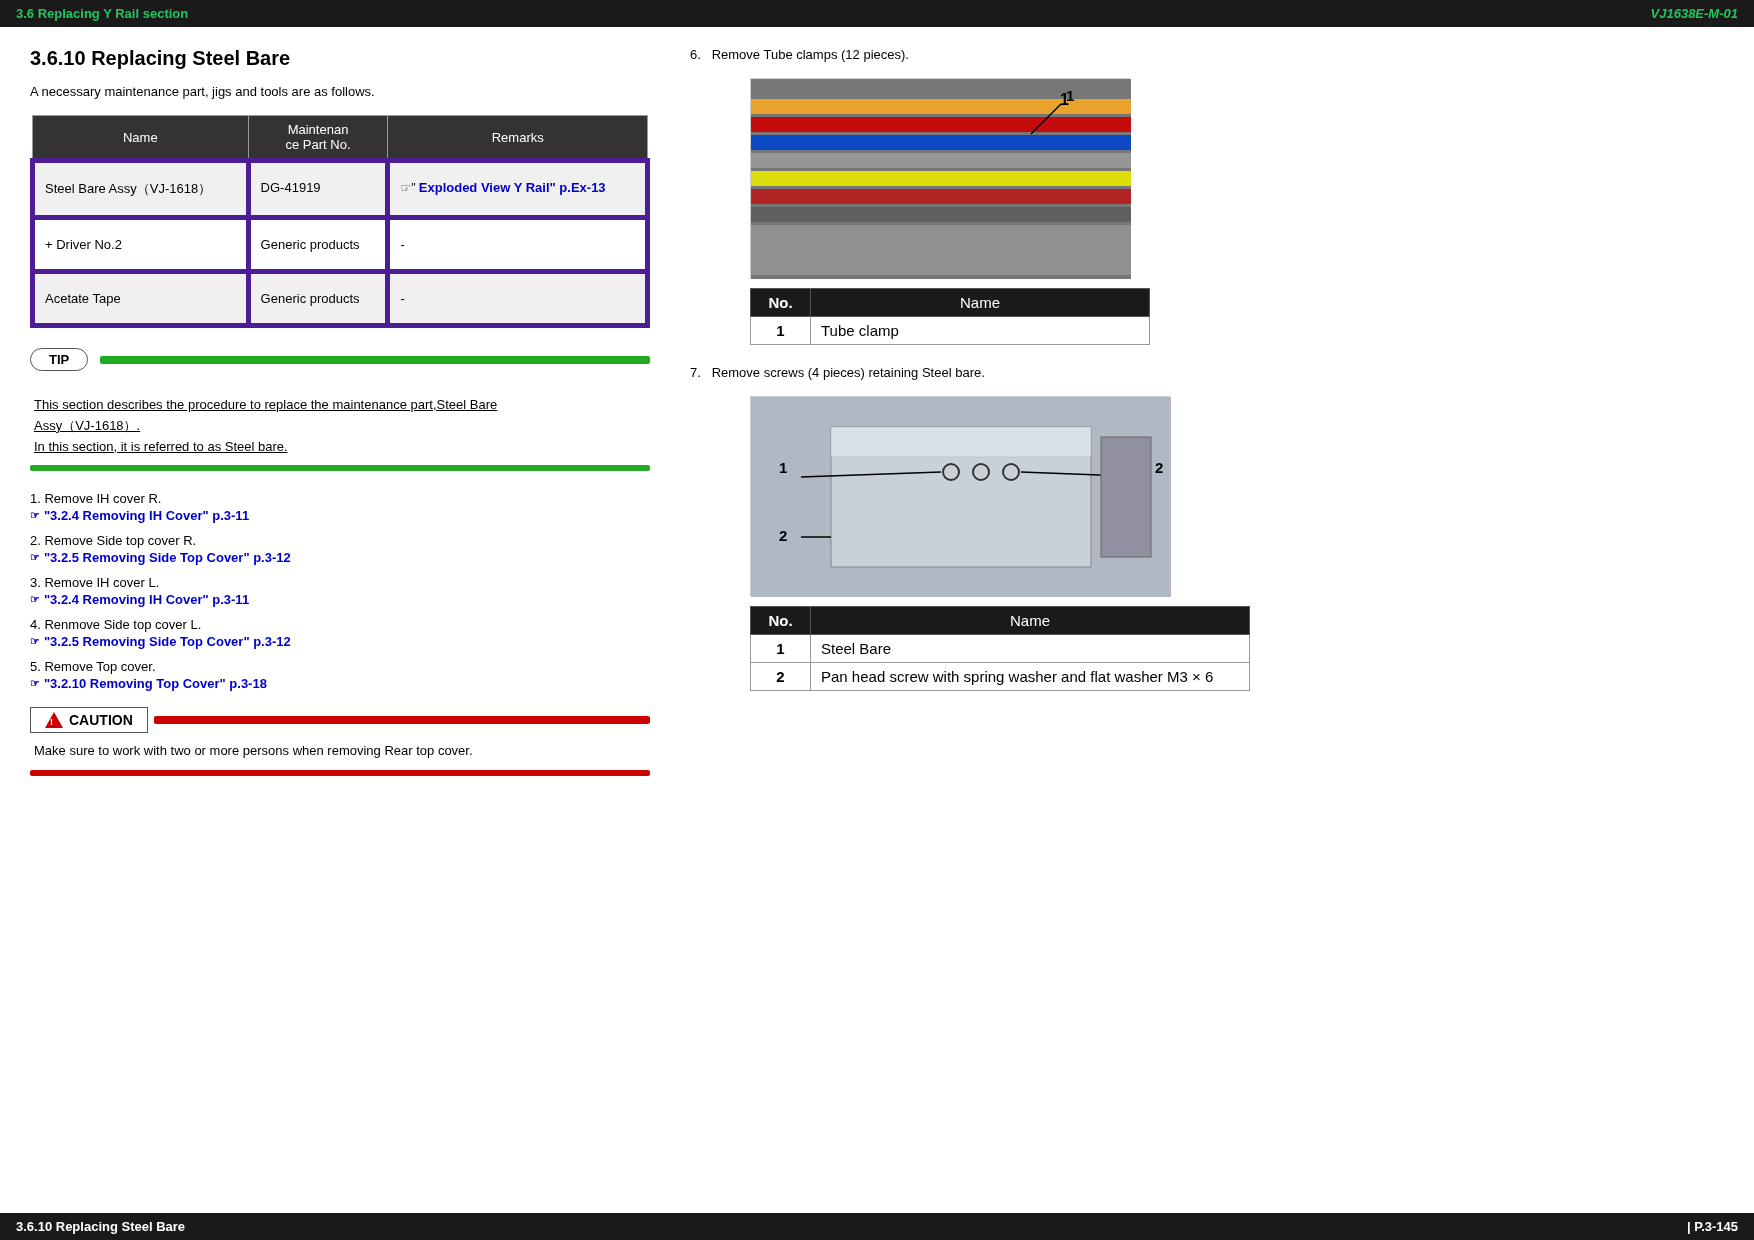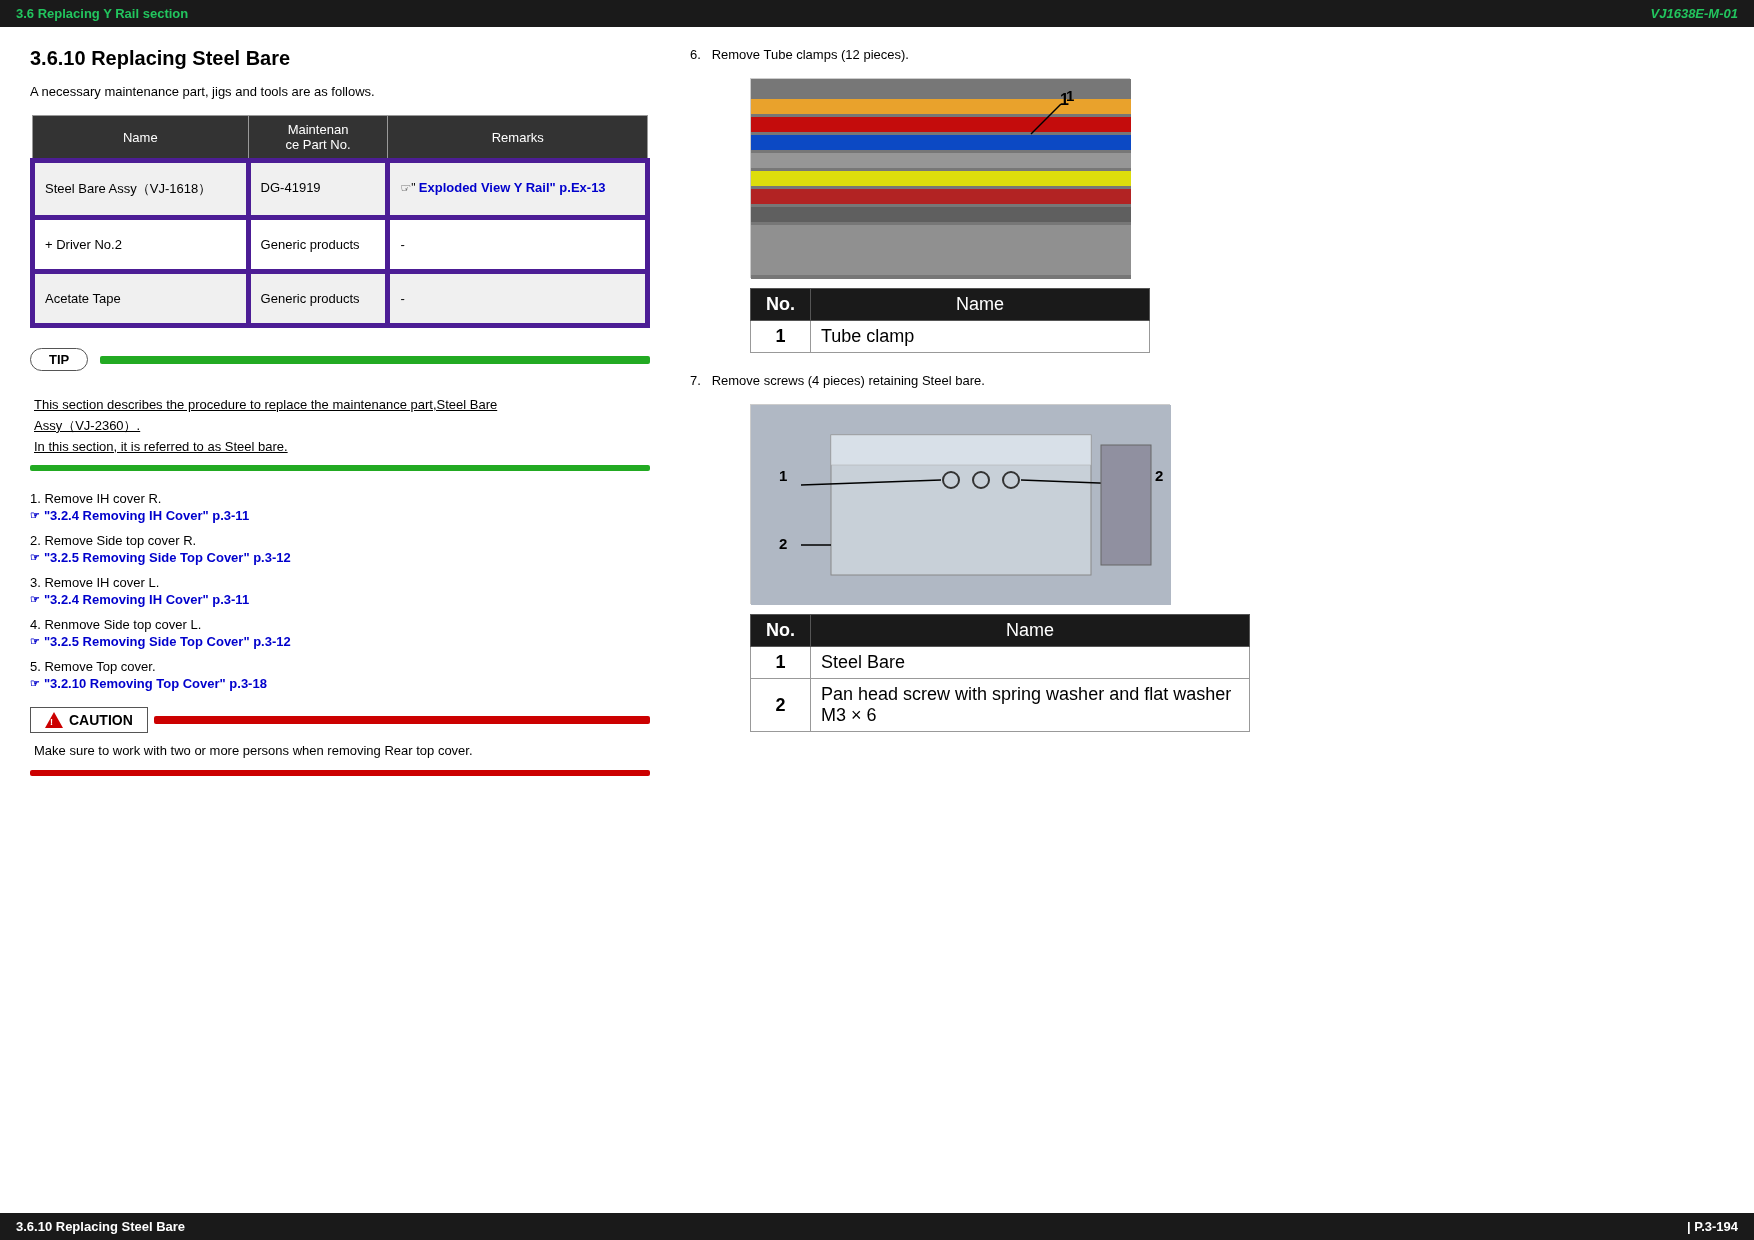--- a/index.html
+++ b/index.html
@@ -221,21 +221,21 @@
       margin-bottom: 20px;
       font-size: 13px;
     }
 
     
     .info-table {
       width: 100%;
       border-collapse: collapse;
       margin-top: 10px;
       margin-bottom: 20px;
-      font-size: 18px;
+      font-size: 15px;
     }
     .info-table th {
       background: #1a1a1a;
       color: #fff;
       padding: 5px 10px;
       border: 1px solid #555;
       text-align: center;
       font-weight: normal;
     }
     .info-table td {
@@ -330,21 +330,21 @@
           </tr>
         </tbody>
     </table>
 
     <div class="tip-box">
       <div class="tip-label">TIP</div>
       <div class="tip-bar-green"></div>
     </div>
     <div class="tip-content">
       <span>This section describes the procedure to replace the maintenance part,Steel Bare</span><br>
-      <span>Assy（VJ-2360）.</span><br>
+      <span>Assy（VJ-1618）.</span><br>
       <span>In this section, it is referred to as Steel bare.</span>
     </div>
     <div class="green-bar-bottom"></div>
 
     <ol class="steps-list" id="steps-left-list">
         <li>
           <p>1.  Remove IH cover R.</p>
           <div class="step-link">
             <span class="step-icon">☞</span>
             <a href="#" class="link-blue">"3.2.4 Removing IH Cover" p.3-11</a>
@@ -481,14 +481,14 @@
             </tr>
           </tbody>
       </table>
     </div>
 
   </div>
 </div>
 
 <div class="page-footer">
   <span>3.6.10 Replacing Steel Bare</span>
-  <span>| P.3-194</span>
+  <span>| P.3-145</span>
 </div>
 
 </body></html>

